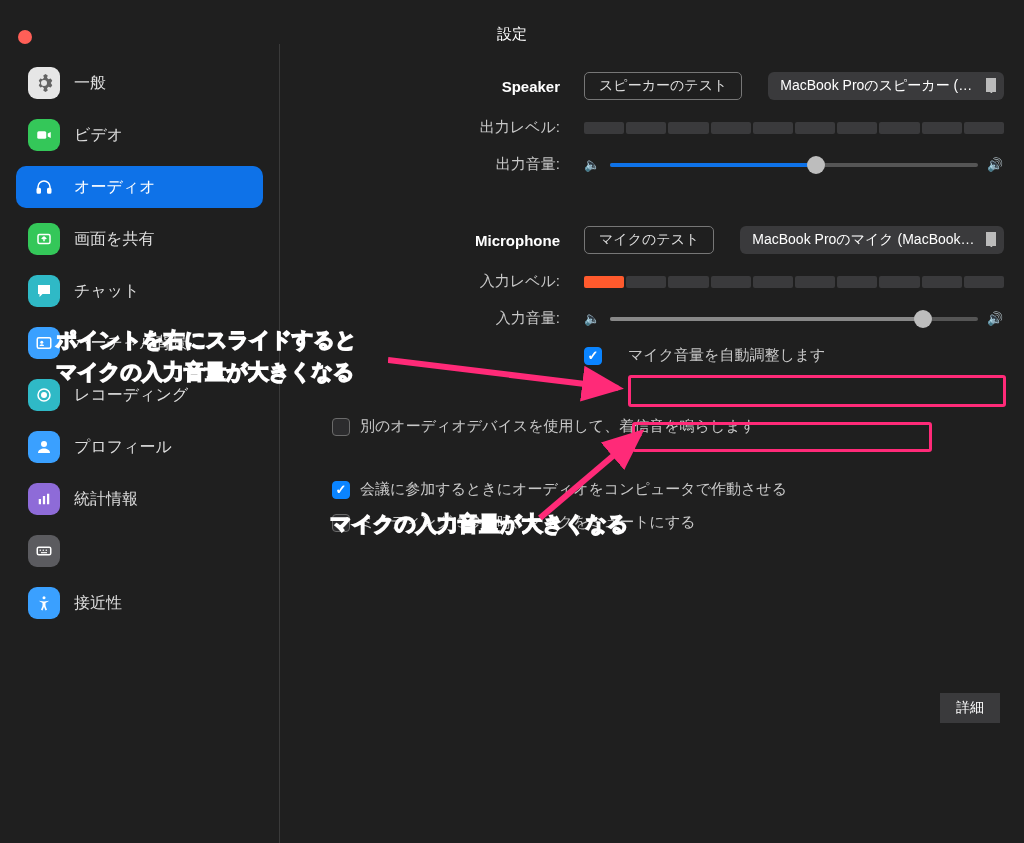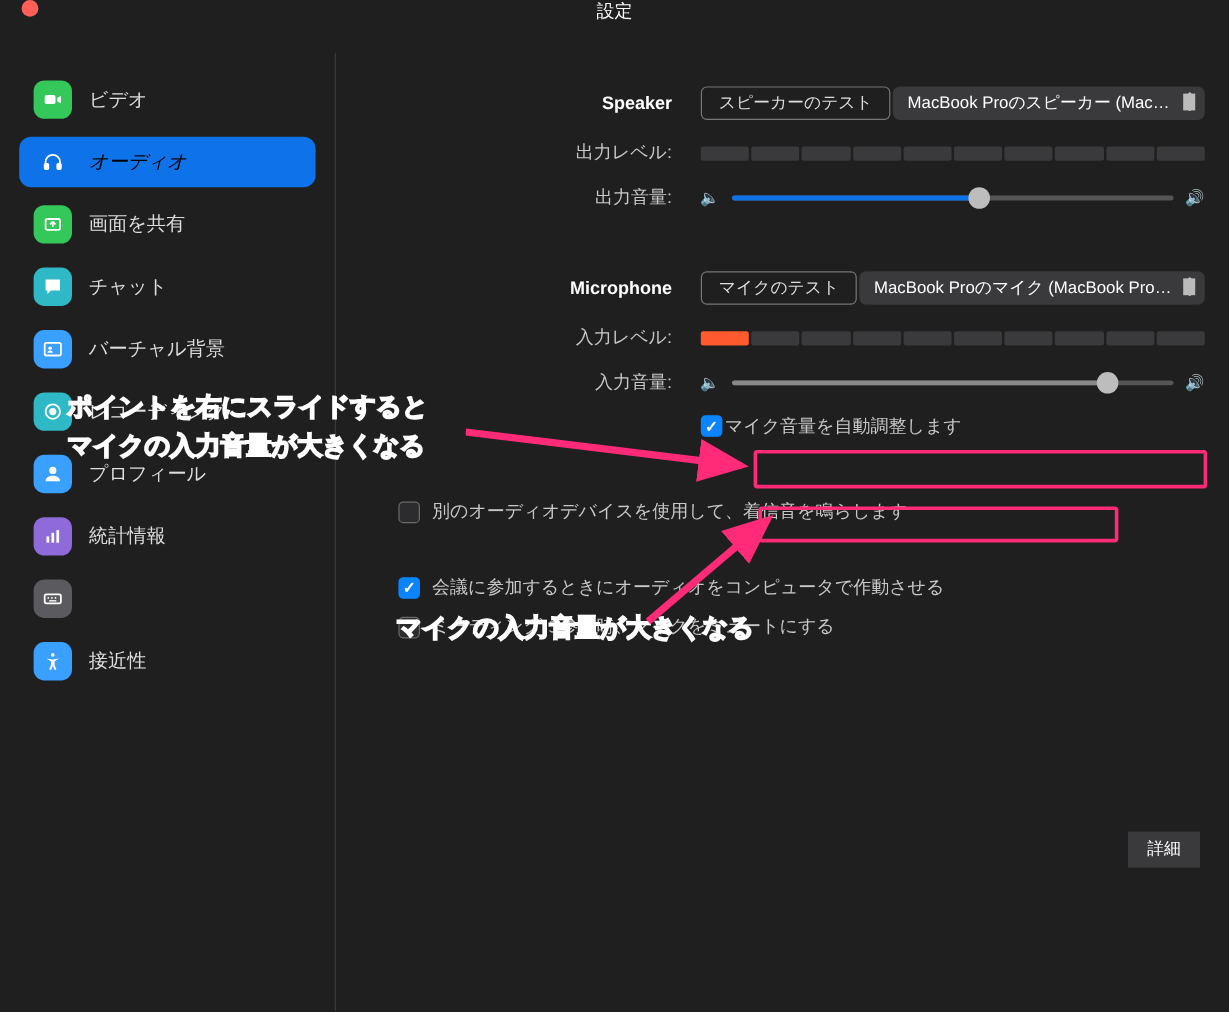--- a/index.html
+++ b/index.html
@@ -1,40 +1,40 @@
 <!DOCTYPE html>
 <html><head>
 <meta charset="utf-8">
 <style>
   * { box-sizing: border-box; margin: 0; padding: 0; font-family: -apple-system, "Hiragino Kaku Gothic ProN", sans-serif; }
   body { background: #1f1f1f; color: #ddd; width: 1024px; height: 843px; overflow: hidden; position: relative; }
 
   
-  .titlebar { height: 44px; display: flex; align-items: flex-start; position: relative; }
+  .titlebar { height: 44px; display: flex; align-items: flex-end; position: relative; }
   .traffic { position: absolute; left: 18px; display: flex; gap: 8px; }
   .dot { width: 14px; height: 14px; border-radius: 50%; }
   .dot.red { background: #ff5f57; }
   .title { flex: 1; text-align: center; font-size: 15px; color: #fff; font-weight: 500; }
 
   .body { display: flex; height: calc(843px - 44px); }
 
   
   .sidebar { width: 280px; padding: 18px 16px 0 16px; border-right: 1px solid #3a3a3a; }
   .sb-item { display: flex; align-items: center; gap: 14px; height: 42px; padding: 0 12px; border-radius: 10px; font-size: 16px; cursor: default; margin-bottom: 10px; }
-  .sb-item.active { background: #0e72e8; color: #000000; font-style: italic; }
+  .sb-item.active { background: #0e72e8; color: #ffffff; }
   .sb-icon { width: 32px; height: 32px; border-radius: 9px; display: flex; align-items: center; justify-content: center; flex-shrink: 0; }
   .sb-icon svg { width: 18px; height: 18px; }
   .sb-label { white-space: nowrap; overflow: hidden; text-overflow: ellipsis; }
 
   
   .main { flex: 1; padding: 28px 20px 20px 24px; position: relative; font-size: 15px; color: #c8c8c8; }
   .row { display: flex; align-items: center; margin-bottom: 18px; }
   .label-col { width: 280px; text-align: right; padding-right: 24px; font-size: 15px; }
   .label-col.strong { color: #fff; font-weight: 600; }
-  .ctl-col { flex: 1; display: flex; gap: 2px; }
+  .ctl-col { flex: 1; display: flex; align-items: center; gap: 26px; }
 
   .btn { background: transparent; border: 1px solid #777; color: #ddd; border-radius: 5px; padding: 4px 14px; font-size: 14px; }
   .select { flex: 1; background: #3a3a3c; border-radius: 6px; padding: 5px 26px 5px 12px; font-size: 14px; color: #fff; position: relative; white-space: nowrap; overflow: hidden; text-overflow: ellipsis; }
   .select::after { content: ""; position: absolute; right: 8px; top: 6px; width: 10px; height: 14px; background: linear-gradient(#bbb,#bbb); -webkit-mask: none; }
   .select .chev { position: absolute; right: 8px; top: 50%; transform: translateY(-50%); font-size: 11px; color: #ccc; line-height: 0.6; }
 
   
   .meter { flex: 1; height: 12px; display: flex; gap: 2px; }
   .meter .seg { flex: 1; background: #3a3a3c; border-radius: 2px; }
   .meter .seg.on { background: #ff5a2d; }
@@ -68,20 +68,28 @@
 <div class="titlebar">
   <div class="traffic">
     <div class="dot red"></div>
   </div>
   <div class="title">設定</div>
 </div>
 
 <div class="body">
 
   <div class="sidebar" id="sidebar">
+      <div class="sb-item">
+        <div class="sb-icon" style="background:#e6e6e6;color:#555">
+          <svg viewBox="0 0 24 24" fill="currentColor">
+            <path d="M12 8a4 4 0 100 8 4 4 0 000-8zm9 4l2 3-2 3-3-1-2 2 1 3-3 2-3-2 1-3-2-2-3 1-2-3 2-3-2-3 2-3 3 1 2-2-1-3 3-2 3 2-1 3 2 2 3-1 2 3-2 3z" opacity=".9"></path>
+          </svg>
+        </div>
+        <span class="sb-label">一般</span>
+      </div>
       <div class="sb-item">
         <div class="sb-icon" style="background:#34c759;color:#fff">
           <svg viewBox="0 0 24 24" fill="currentColor">
             <rect x="3" y="7" width="12" height="10" rx="2"></rect>
             <path d="M17 10l4-2v8l-4-2z"></path>
           </svg>
         </div>
         <span class="sb-label">ビデオ</span>
       </div>
       <div class="sb-item active">

